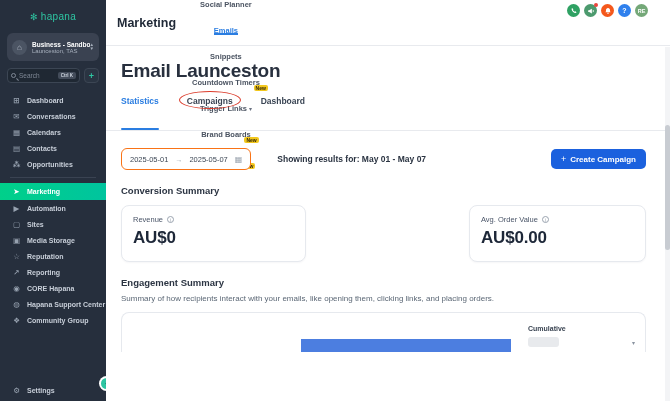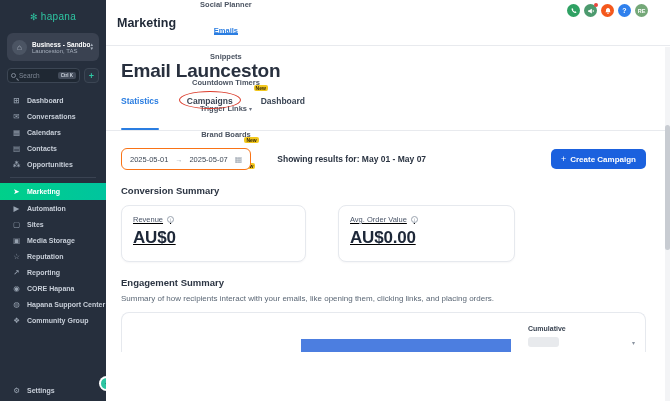--- a/index.html
+++ b/index.html
@@ -93,21 +93,21 @@
   .showing { font-size:8.5px; font-weight:700; color:#2B3442; margin-left:26px; }
   .create-btn { margin-left:auto; background:#1B61DE; color:#fff; border:none;
     border-radius:5px; height:20px; padding:0 10px; font-size:8px; font-weight:600;
     display:flex; align-items:center; gap:4px; cursor:pointer;
     font-family:"Liberation Sans","DejaVu Sans",sans-serif; }
   .create-btn .plus { font-size:9px; font-weight:400; }
 
   .section-h { font-size:9.5px; font-weight:700; color:#2B3442; margin-top:15px; }
   .section-p { font-size:8px; color:#5B6775; margin-top:6px; }
 
-  .cards-row { display:flex; margin-top:9px;text-decoration:underline; }
+  .cards-row { display:flex; justify-content:space-between; margin-top:9px; }
   .card { background:#fff; border:1px solid #E6E9EE; border-radius:8px;
     box-shadow:0 1px 2px rgba(20,30,50,.04); height:57px; padding:9px 11px; }
   .card.w-left { width:185px; }
   .card.w-right { width:177px;margin-left:32px; }
   .card-label { font-size:7.5px; color:#4A5568; display:flex; align-items:center; gap:4px; }
   .info { width:7px; height:7px; border:1px solid #9AA3AF; border-radius:50%;
     color:#9AA3AF; font-size:5px; display:inline-flex; align-items:center;
     justify-content:center; font-style:normal; }
   .card-value { font-size:17px; font-weight:700; color:#1D2738; margin-top:4px; letter-spacing:-.2px; }
 

